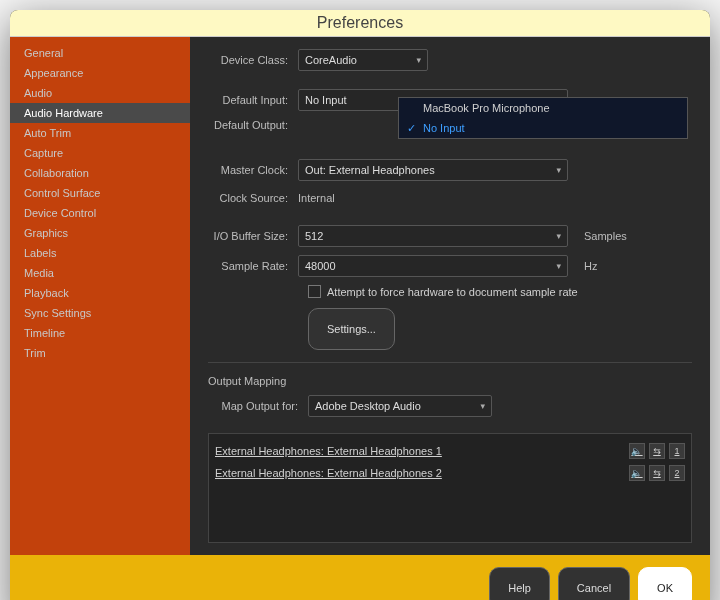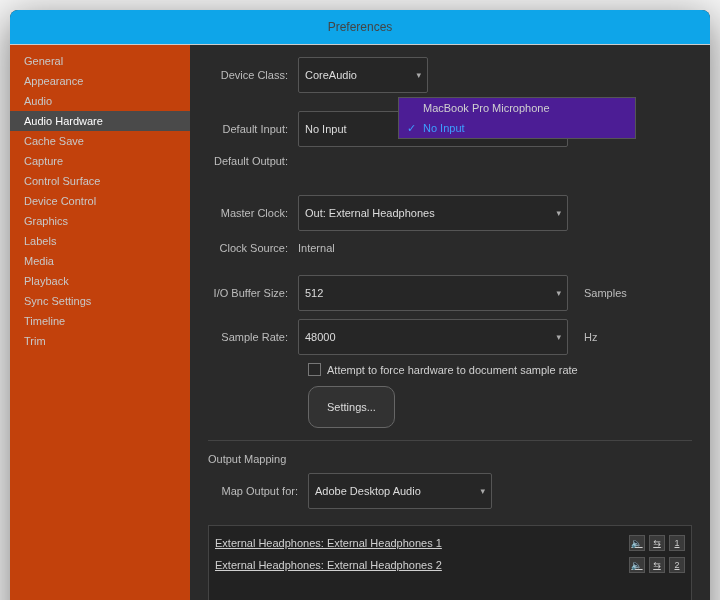--- a/index.html
+++ b/index.html
@@ -15,25 +15,25 @@
   .window {
     width: 700px;
     background: #2a2a2a;
     border-radius: 8px;
     box-shadow: 0 10px 40px rgba(0,0,0,0.5);
     overflow: hidden;
     display: flex;
     flex-direction: column;
   }
   .titlebar {
-    background: #0ea5e9;
+    background: #fef9c3;
     color: #444;
     text-align: center;
-    padding: 10px 0;
-    font-size: 12px;
+    padding: 4px 0;
+    font-size: 16px;
     border-bottom: 1px solid #ccc;
   }
   .body {
     display: flex;
     background: #2a2a2a;
   }
   .sidebar {
     width: 180px;
     background: #c2410c;
     padding: 6px 0;
@@ -60,21 +60,21 @@
   .label {
     width: 90px;
     text-align: right;
     padding-right: 10px;
     color: #bdbdbd;
   }
   .select {
     background: #262626;
     border: 1px solid #555;
     color: #ddd;
-    padding: 17px 6px;
+    padding: 10px 6px;
     height: 20px;
     display: flex;
     align-items: center;
     justify-content: space-between;
     cursor: pointer;
     border-radius: 2px;
   }
   .select.wide { width: 270px; }
   .select.med  { width: 130px; }
   .chev {
@@ -85,24 +85,24 @@
   .unit {
     margin-left: 16px;
     color: #bdbdbd;
   }
   .static-val {
     color: #bdbdbd;
     padding: 3px 0;
   }
   .dropdown {
     position: absolute;
-    top: 52px;
+    top: 60px;
     left: 208px;
-    width: 238px;
-    background: #4c1d95;
+    width: 290px;
+    background: #0f172a;
     border: 1px solid #555;
     z-index: 10;
   }
   .dropdown-item {
     padding: 4px 10px 4px 24px;
     position: relative;
     cursor: pointer;
   }
   .dropdown-item.selected { color: #3d9eff; }
   .dropdown-item .check {
@@ -185,22 +185,23 @@
     <span>Preferences</span>
   </div>
 
   <div class="body">
 
     <div class="sidebar">
       <div class="sidebar-item"><span>General</span></div>
       <div class="sidebar-item"><span>Appearance</span></div>
       <div class="sidebar-item"><span>Audio</span></div>
       <div class="sidebar-item selected"><span>Audio Hardware</span></div>
-      <div class="sidebar-item"><span>Cache Save</span></div>
+      <div class="sidebar-item"><span>Auto Trim</span></div>
       <div class="sidebar-item"><span>Capture</span></div>
+      <div class="sidebar-item"><span>Collaboration</span></div>
       <div class="sidebar-item"><span>Control Surface</span></div>
       <div class="sidebar-item"><span>Device Control</span></div>
       <div class="sidebar-item"><span>Graphics</span></div>
       <div class="sidebar-item"><span>Labels</span></div>
       <div class="sidebar-item"><span>Media</span></div>
       <div class="sidebar-item"><span>Playback</span></div>
       <div class="sidebar-item"><span>Sync Settings</span></div>
       <div class="sidebar-item"><span>Timeline</span></div>
       <div class="sidebar-item"><span>Trim</span></div>
     </div>

